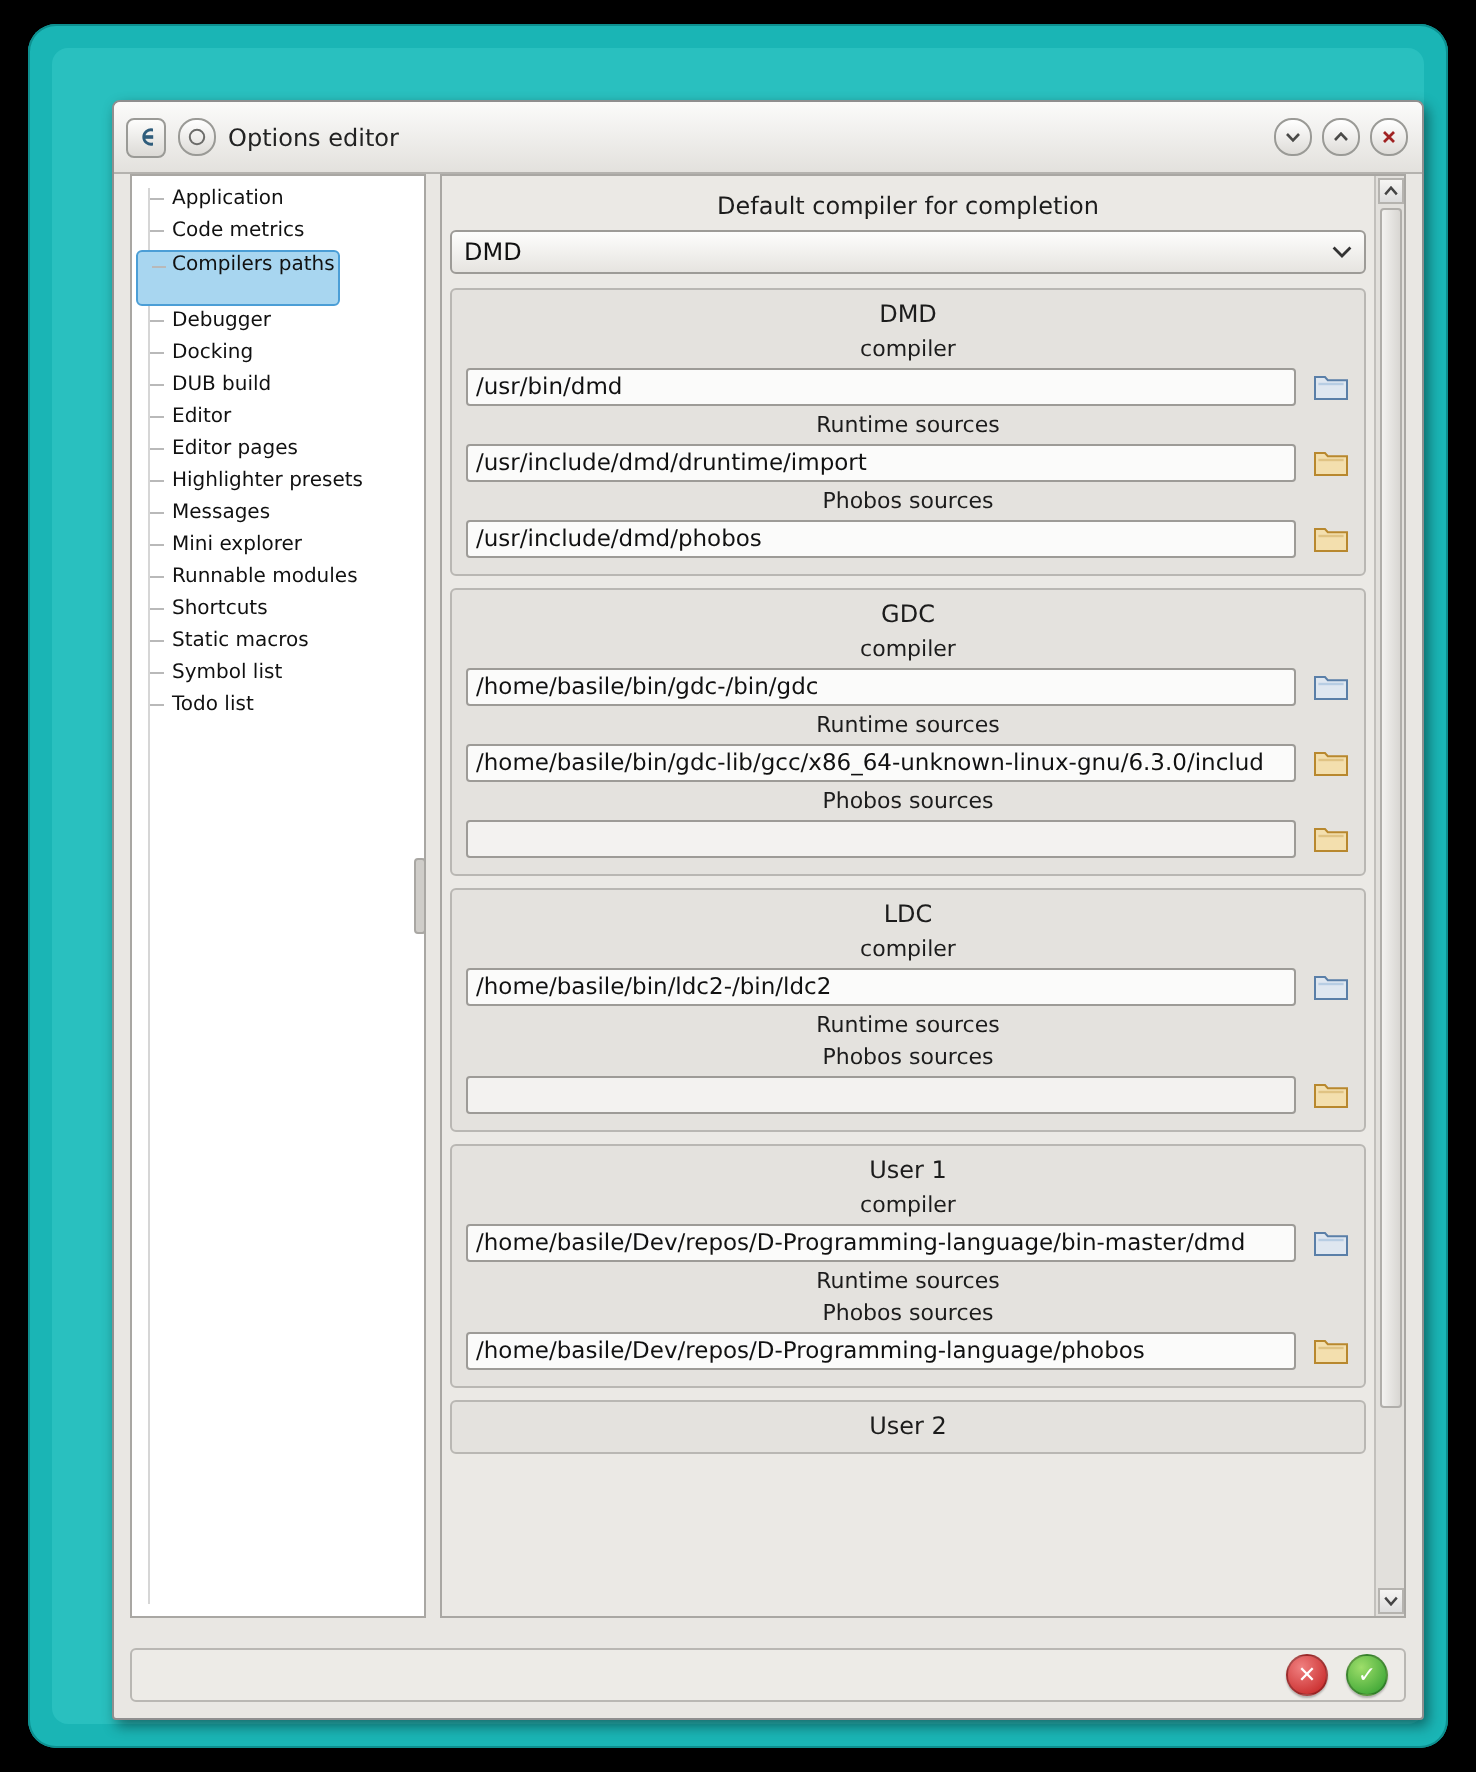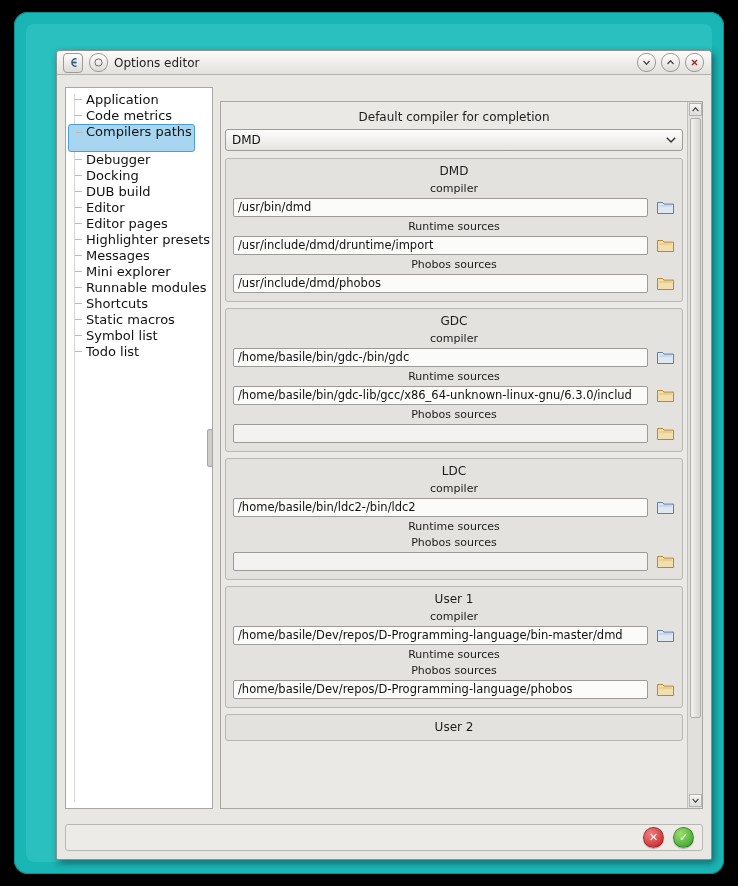--- a/index.html
+++ b/index.html
@@ -45,21 +45,21 @@
     height: 808px;
     background: #e9e7e3;
     border: 1px solid #8f8f8f;
     border-radius: 4px 4px 2px 2px;
     box-shadow: 2px 3px 7px rgba(0,0,0,0.45);
     overflow: hidden;
   }
 
   
   #titlebar {
-    height: 24px;
+    height: 36px;
     background: linear-gradient(#fbfbfa, #e3e1dd);
     border-bottom: 1px solid #b4b2ae;
     display: flex;
     align-items: center;
     padding: 0 6px;
     box-sizing: border-box;
   }
   .tb-btn {
     width: 17px;
     height: 17px;
@@ -104,21 +104,21 @@
   #tree {
     width: 148px;
     background: #ffffff;
     border: 1px solid #a9a7a3;
     box-sizing: border-box;
     padding: 4px 2px 2px 2px;
     position: relative;
     overflow: hidden;
   }
   .tree-item {
-    font-size: 13px;
+    font-size: 10px;
     color: #111;
     padding: 1px 2px 1px 18px;
     white-space: nowrap;
     position: relative;
     line-height: 14px;
   }
   .tree-item::before {
     content: "";
     position: absolute;
     left: 7px;
@@ -157,21 +157,20 @@
 
   
   #pane {
     flex: 1;
     margin-left: 7px;
     border: 1px solid #a9a7a3;
     background: #ebe9e5;
     position: relative;
     overflow: hidden;
     box-sizing: border-box;
-    margin-top: 14px;
   }
   #pane-scroll {
     position: absolute;
     left: 0; top: 0; right: 15px; bottom: 0;
     padding: 4px 4px 0 4px;
     box-sizing: border-box;
     overflow: hidden;
   }
 
   .group {

